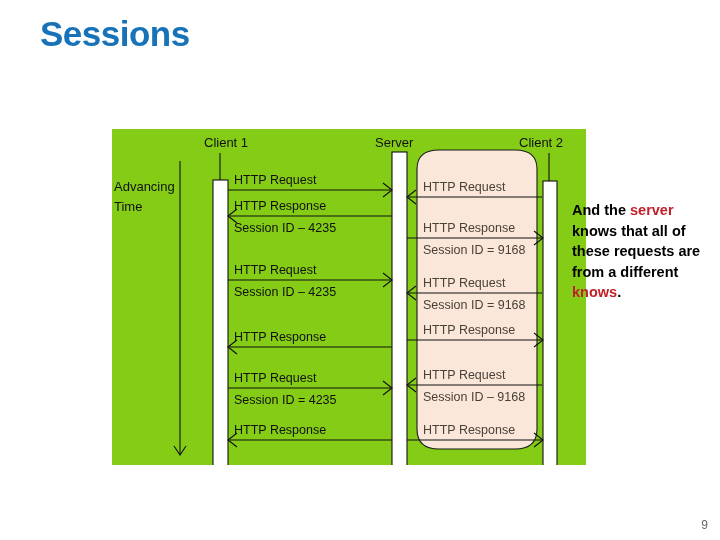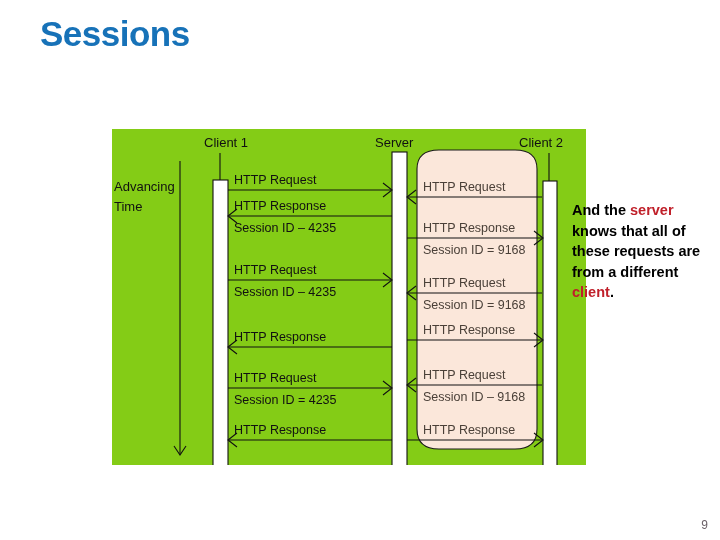--- a/index.html
+++ b/index.html
@@ -181,15 +181,15 @@
     <g>
       <line class="ln" x1="295" y1="311" x2="430" y2="311"></line>
       <path class="ln" d="M422,304 L431,311 L422,318"></path>
       <text class="dg-text-faded" x="311" y="305">HTTP Response</text>
       <text class="dg-text-faded" x="311" y="327"></text>
     </g>
 
   </svg>
 </div>
 
-<div id="commentary"><span>And the </span><span class="hot">server</span><span> knows that all of these requests are from a different </span><span class="hot">client</span><span>.</span></div>
+<div id="commentary"><span>And the </span><span class="hot">server</span><span> knows that all of these requests are from a different </span><span class="hot">knows</span><span>.</span></div>
 
 <div id="page-number">9</div>
 
 </body></html>

